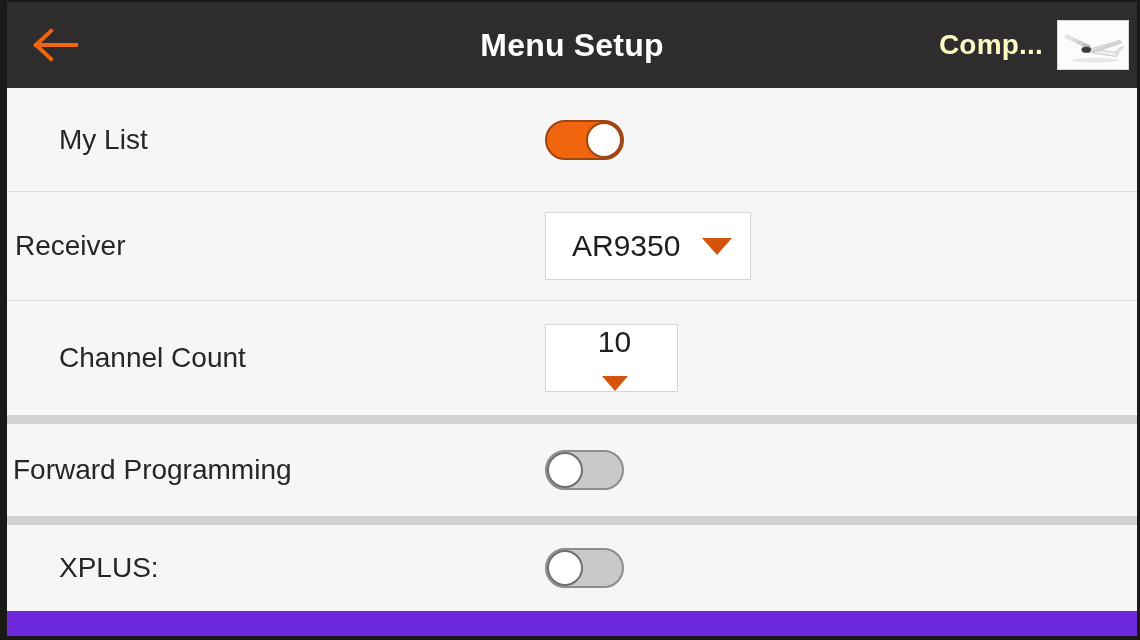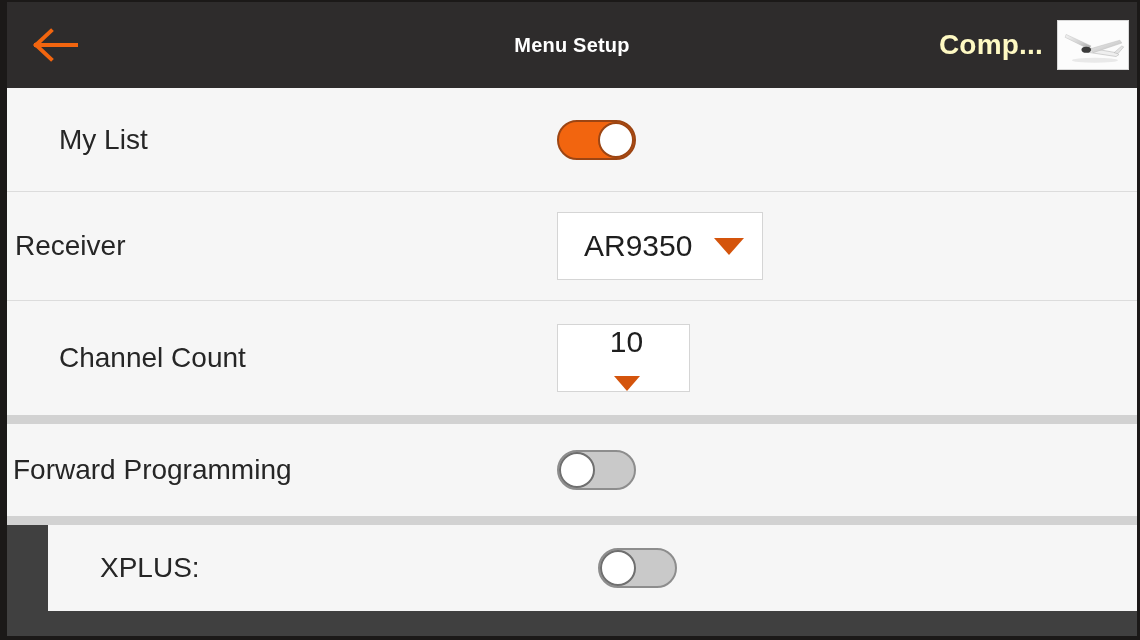--- a/index.html
+++ b/index.html
@@ -48,21 +48,21 @@
   }
 
   .back-btn svg { display: block; }
 
   .header-title {
     position: absolute;
     left: 0;
     right: 0;
     text-align: center;
     color: #ffffff;
-    font-size: 20px;
+    font-size: 32px;
     font-weight: bold;
     letter-spacing: 0.2px;
     line-height: 86px;
     pointer-events: none;
   }
 
   .header-right {
     position: absolute;
     right: 8px;
     top: 50%;
@@ -92,21 +92,21 @@
 
   .model-thumb svg {
     position: absolute;
     left: 0; top: 0;
     width: 100%;
     height: 100%;
   }
 
   
   .body {
-    background: #404040;
+    background: #6d28d9;
     height: 548px;
     position: relative;
   }
 
   .row {
     position: relative;
     display: flex;
     align-items: center;
     background: #f6f6f6;
     padding-left: 52px;
@@ -116,21 +116,21 @@
   .row-label {
     color: #262626;
     font-size: 28px;
     font-weight: normal;
     white-space: nowrap;
     flex: 0 0 auto;
   }
 
   .row-control {
     position: absolute;
-    left: 550px;
+    left: 538px;
     top: 50%;
     transform: translateY(-50%);
     display: flex;
     align-items: flex-end;
   }
 
   .divider-thin {
     height: 1px;
     background: #dcdcdc;
     margin-left: 0;
@@ -213,21 +213,21 @@
     border-left-width: 13px;
     border-right-width: 13px;
     border-top-width: 15px;
   }
 
   
   .row.h1 { height: 103px; }
   .row.h2 { height: 108px; padding-left: 8px; }
   .row.h3 { height: 114px; }
   .row.h4 { height: 92px; padding-left: 6px; }
-  .row.h5 { height: 86px; margin-left: 41px; }
+  .row.h5 { height: 86px; }
 
   .filler { background: #f6f6f6; flex: 1 1 auto; }
 </style>
 </head>
 <body>
 
 <div class="device">
 
   <div class="header">
 

